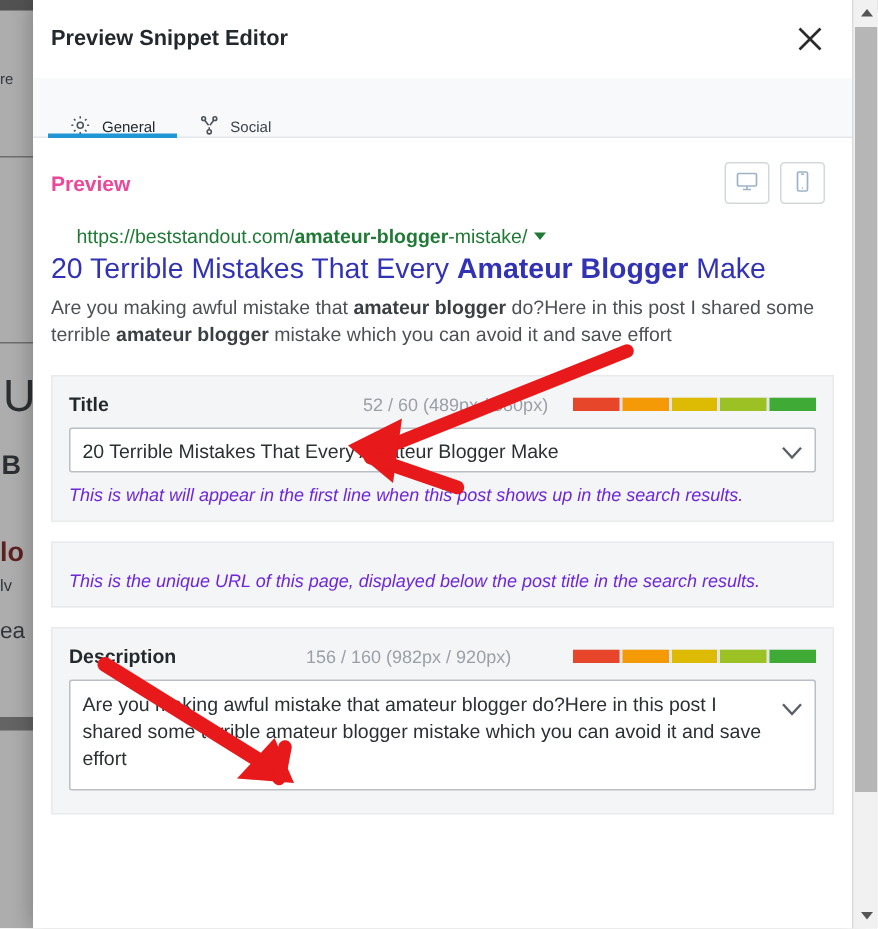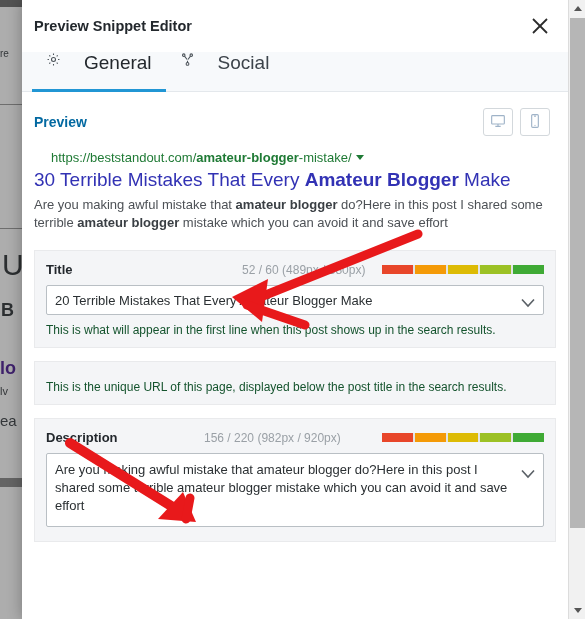--- a/index.html
+++ b/index.html
@@ -37,21 +37,21 @@
   .bg-chip.c1 { left: 300px; top: 0px;  width: 78px; }
   .bg-chip.c2 { left: 418px; top: 0px;  width: 164px; }
   .bg-text {
     position: absolute;
     color: #3a3f44;
     font-family: "Liberation Sans", sans-serif;
     white-space: nowrap;
   }
   .bg-u   { left: 2px;  top: 248px; font-size: 30px; font-weight: 400; color:#2f3438; }
   .bg-b   { left: 1px;  top: 300px; font-size: 18px; font-weight: bold; color:#2f3438; }
-  .bg-lo  { left: 0px;  top: 358px; font-size: 18px; font-weight: bold; color:#4c1d95; }
+  .bg-lo  { left: 0px;  top: 358px; font-size: 18px; font-weight: bold; color:#7f1d1d; }
   .bg-lv  { left: 0px;  top: 385px; font-size: 11px; color:#3a3f44; }
   .bg-ea  { left: 0px;  top: 412px; font-size: 15px; color:#3a3f44; }
   .bg-re  { left: 0px;  top: 48px;  font-size: 10px; color:#3a3f44; }
   .bg-hl  { position:absolute; left:0; top:478px; width:26px; height:9px; background:#8a8a8a; }
   .bg-rule { position: absolute; left: 0; width: 26px; height: 1px; background: #9a9a9a; }
 
   
   #scrollbar {
     position: absolute; right: 0; top: 0;
     width: 17px; height: 619px;
@@ -109,23 +109,23 @@
   
   .tabbar {
     position: relative;
     height: 40px;
     background: #f7f9fb;
     border-bottom: 1px solid #e4e8ec;
     display: flex; align-items: stretch;
     padding-left: 10px;
   }
   .tab {
-    display: flex; align-items: flex-start; gap: 23px;
+    display: flex; align-items: flex-end; gap: 7px;
     padding: 0 14px;
-    font-size: 19px;
+    font-size: 10px;
     color: #3c434a;
     cursor: pointer;
     position: relative;
     background: transparent; border: none;
     font-family: "Liberation Sans", sans-serif;
   }
   .tab.active { color: #23282d; }
   .tab.active::after {
     content: "";
     position: absolute; left: 0; right: 0; bottom: -1px;
@@ -139,21 +139,21 @@
     height: 527px;
     background: #ffffff;
     overflow: hidden;
   }
 
   .preview-head {
     display: flex; align-items: center; justify-content: space-between;
     padding: 16px 18px 4px 12px;
   }
   .preview-label {
-    font-size: 14px; color: #0369a1; font-weight: 600;
+    font-size: 14px; color: #ec4899; font-weight: 600;
   }
   .device-toggle { display: flex; gap: 7px; }
   .dev-btn {
     width: 30px; height: 28px;
     border: 1px solid #d3d8dc;
     border-radius: 3px;
     background: #fff;
     display: flex; align-items: center; justify-content: center;
     cursor: pointer; padding: 0;
   }
@@ -256,21 +256,22 @@
   }
   .chev {
     position: absolute;
     right: 9px; top: 9px;
     pointer-events: none;
   }
   .chev.ta { top: 12px; }
   .field-help {
     margin-top: 8px;
     font-size: 12px;
-    color: #14532d;
+    color: #6d28d9;
+    font-style: italic;
   }
 
   
   #annot {
     position: absolute; left: 0; top: 0;
     width: 585px; height: 619px;
     pointer-events: none;
     z-index: 50;
   }
   .annot-text {
@@ -358,21 +359,21 @@
               <circle cx="12" cy="18.6" r="0.8" fill="#9fb3c8" stroke="none"></circle>
             </svg>
           </span>
         </button>
       </div>
     </div>
 
     <div class="serp">
       <div class="serp-url"><span>https://beststandout.com/</span><b>amateur-blogger</b><span>-mistake/</span><span class="serp-caret"></span></div>
 
-      <div class="serp-title"><span>30 Terrible Mistakes That Every </span><b>Amateur Blogger</b><span> Make</span></div>
+      <div class="serp-title"><span>20 Terrible Mistakes That Every </span><b>Amateur Blogger</b><span> Make</span></div>
 
       <div class="serp-desc"><span>Are you making awful mistake that </span><b>amateur blogger</b><span> do?Here in this post I shared some</span>
             <span>terrible </span><b>amateur blogger</b><span> mistake which you can avoid it and save effort</span></div>
     </div>
 
     <div class="field-card">
       <div class="field-top">
         <span class="field-label">Title</span>
         <span class="field-counter">52 / 60 (489px / 580px)</span>
         <span class="meter">
@@ -394,21 +395,21 @@
       <div class="field-help">This is what will appear in the first line when this post shows up in the search results.</div>
     </div>
 
     <div class="field-card">
       <div class="field-help">This is the unique URL of this page, displayed below the post title in the search results.</div>
     </div>
 
     <div class="field-card">
       <div class="field-top">
         <span class="field-label">Description</span>
-        <span class="field-counter" style="left:158px">156 / 220 (982px / 920px)</span>
+        <span class="field-counter" style="left:158px">156 / 160 (982px / 920px)</span>
         <span class="meter">
             <span class="seg" style="background: rgb(232, 70, 42);"></span>
             <span class="seg" style="background: rgb(244, 154, 7);"></span>
             <span class="seg" style="background: rgb(221, 187, 5);"></span>
             <span class="seg" style="background: rgb(156, 193, 37);"></span>
             <span class="seg" style="background: rgb(63, 170, 53);"></span>
           </span>
       </div>
       <div class="field-input-wrap">
         <textarea class="field-textarea" style="">Are you making awful mistake that amateur blogger do?Here in this post I shared some terrible amateur blogger mistake which you can avoid it and save effort</textarea>

